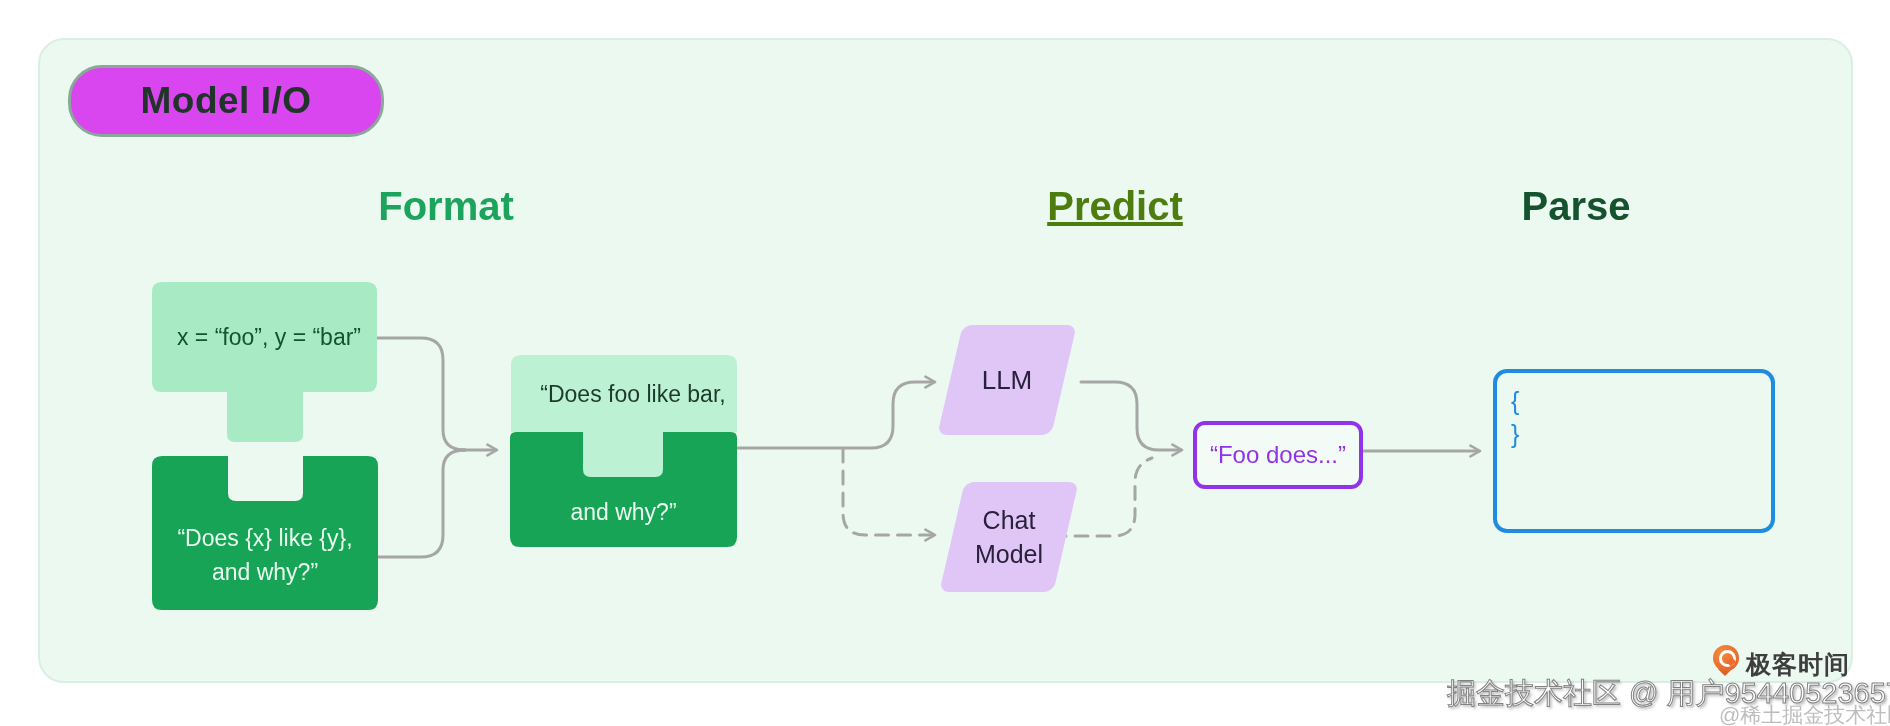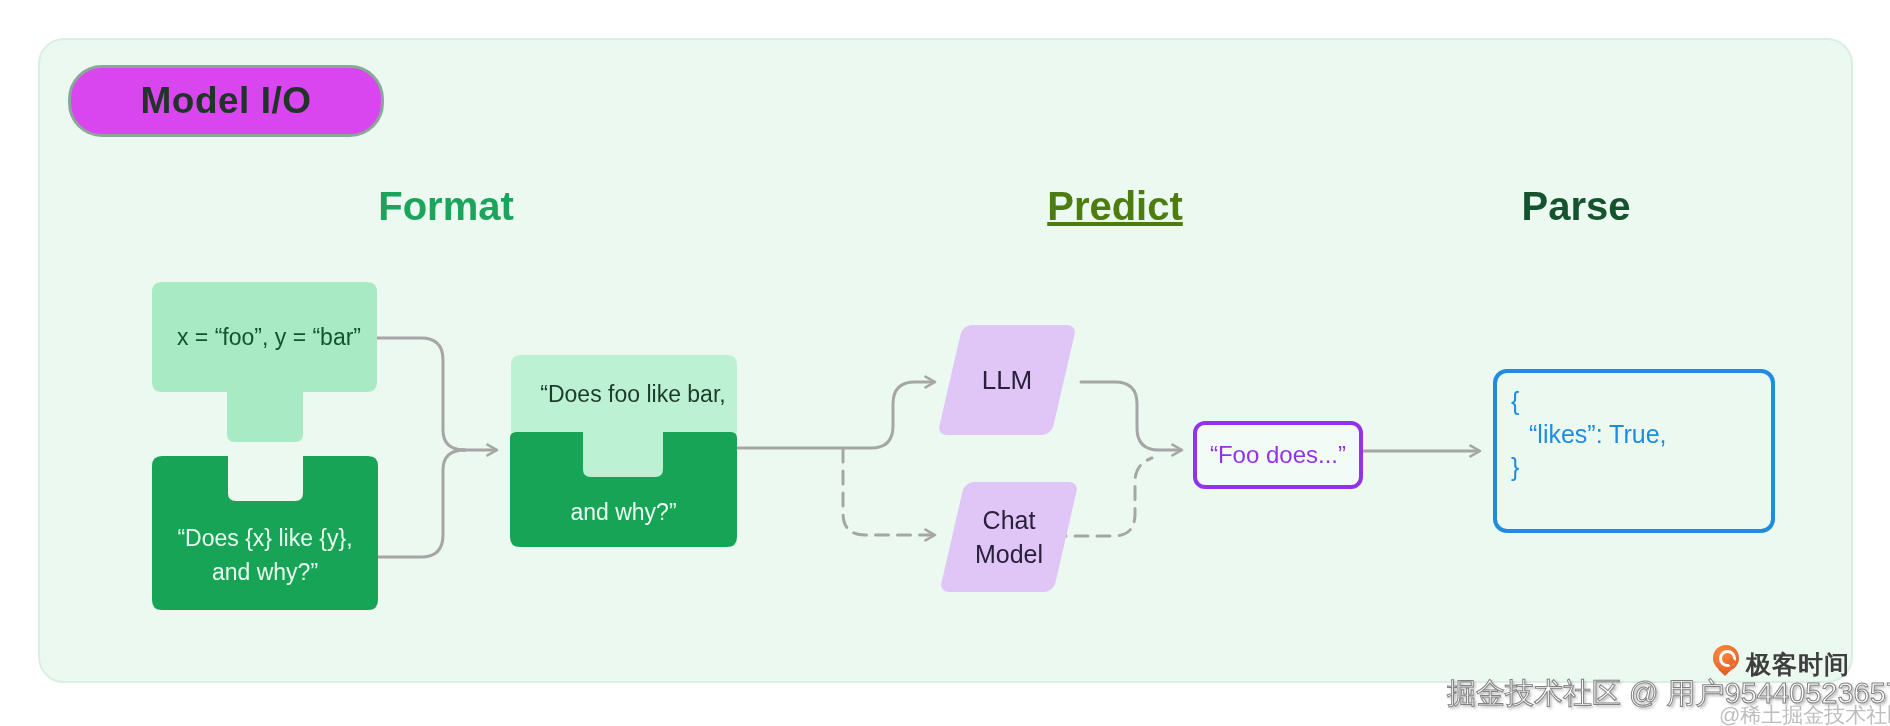--- a/index.html
+++ b/index.html
@@ -137,21 +137,20 @@
   <span><span>Chat</span><br>
   <span>Model</span></span>
 </div>
 
 <div class="abs foo-box">
   <span>“Foo does...”</span>
 </div>
 
 <div class="abs json-box">
   <div class="json-line">{</div>
-  <div class="json-line indent">“likes”: True,</div>
   <div class="json-line">}</div>
 </div>
 
 <div class="abs gt-icon">
   <div class="abs gt-tail"></div>
   <div class="abs gt-circle"></div>
   <div class="abs gt-ring"></div>
   <div class="abs gt-notch"></div>
 </div>
 <div class="abs gt-text">极客时间</div>

